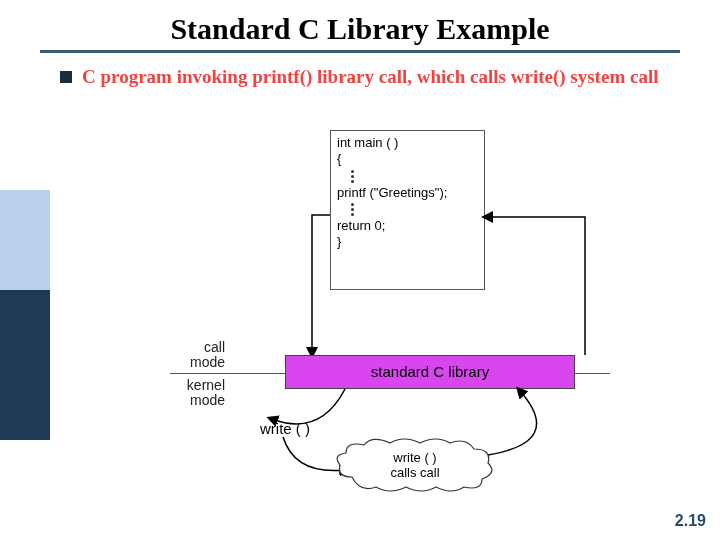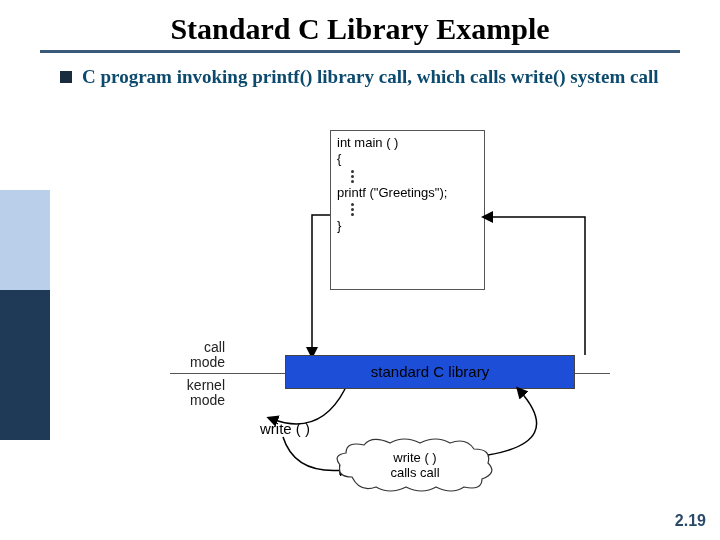--- a/index.html
+++ b/index.html
@@ -41,21 +41,21 @@
   .bullet-icon {
     width: 12px; height: 12px;
     background: #1a2d3f;
     margin-top: 6px;
     flex-shrink: 0;
   }
   .bullet-text {
     font-weight: bold;
     font-size: 19px;
     line-height: 1.25;
-    color: #0c4a6e;
+    color: #ef4444;
   }
   .diagram {
     position: absolute;
     left: 170px;
     top: 125px;
     width: 460px;
     height: 390px;
   }
   .code-box {
     position: absolute;
@@ -80,21 +80,21 @@
   .vdots span {
     width: 3px; height: 3px; background: #333; border-radius: 50%;
   }
   .lib-box {
     position: absolute;
     left: 115px;
     top: 230px;
     width: 290px;
     height: 34px;
     border: 1px solid #444;
-    background: #1d4ed8;
+    background: #d946ef;
     text-align: center;
     font-family: Arial, sans-serif;
     font-size: 15px;
     line-height: 32px;
   }
   .mode-divider {
     position: absolute;
     left: 0;
     top: 248px;
     width: 440px;
@@ -164,20 +164,21 @@
         <span></span>
         <span></span>
         <span></span>
       </div>
     <div class="code-line"> printf ("Greetings");</div>
     <div class="vdots">
         <span></span>
         <span></span>
         <span></span>
       </div>
+    <div class="code-line"> return 0;</div>
     <div class="code-line">}</div>
   </div>
 
   <svg class="arrow" style="left:130px; top:90px;" width="40" height="150">
     <defs>
       <marker id="ah" markerWidth="8" markerHeight="8" refX="4" refY="4" orient="auto">
         <path d="M0,0 L8,4 L0,8 Z" fill="#000"></path>
       </marker>
     </defs>
     <path d="M30,0 L12,0 L12,138" stroke="#000" stroke-width="1.5" fill="none" marker-end="url(#ah)"></path>

